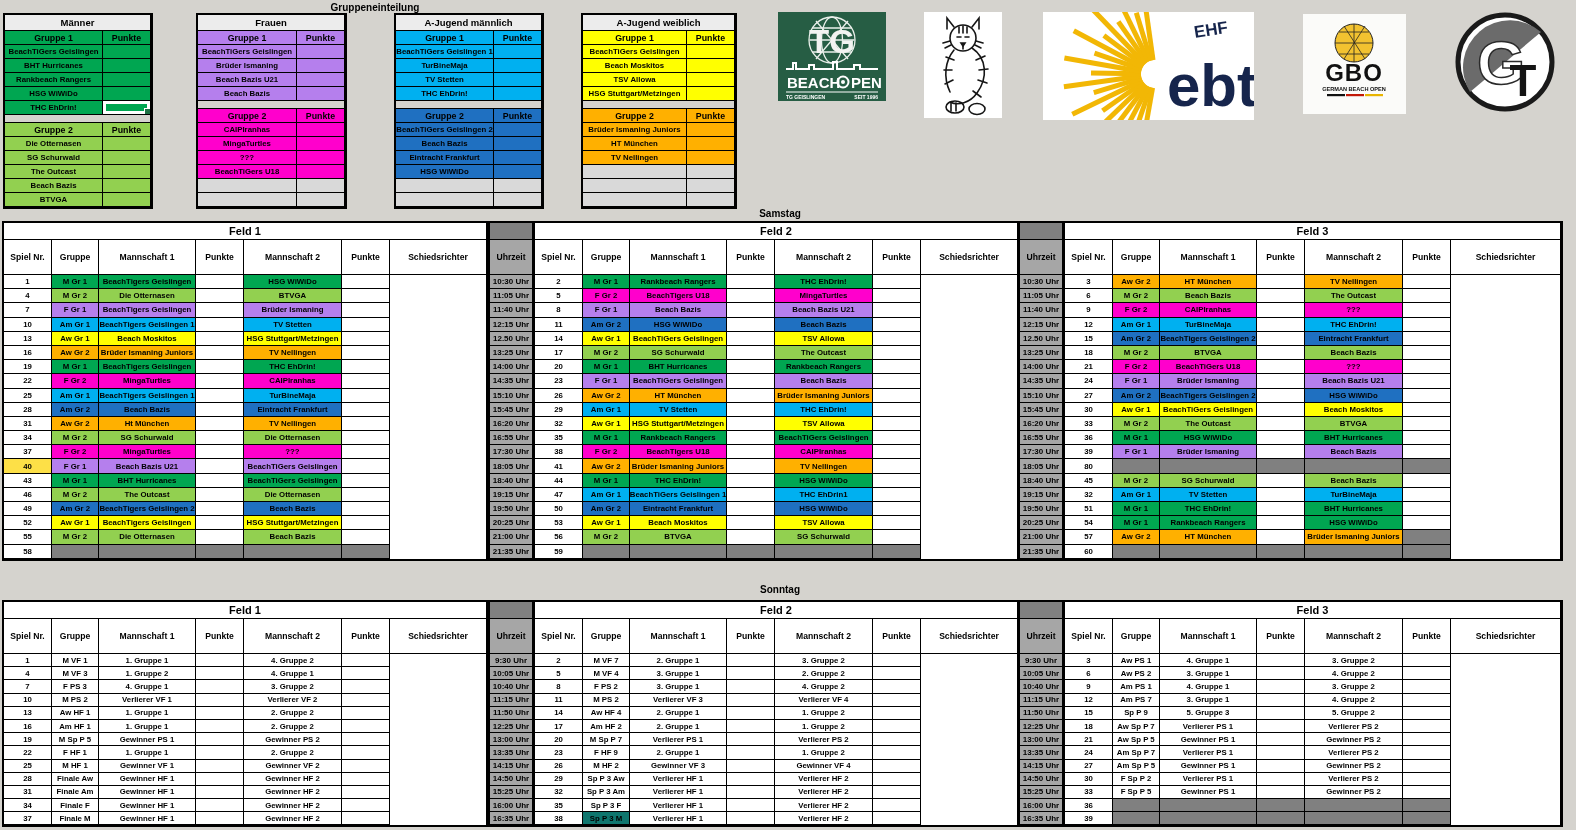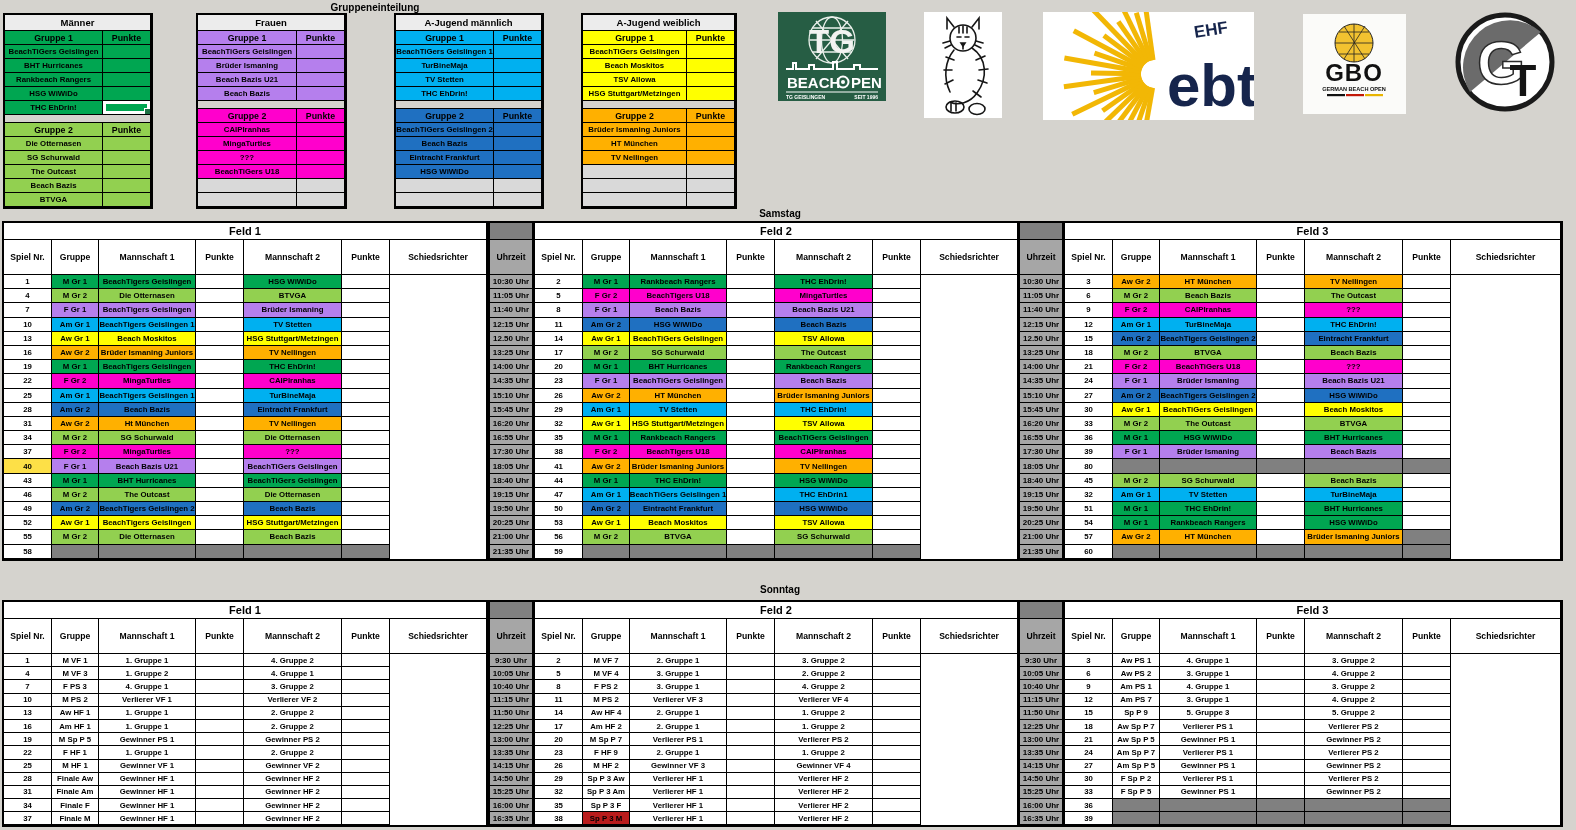--- a/index.html
+++ b/index.html
@@ -762,21 +762,21 @@
       <div class="cell" style="grid-area: 13 / 4; background: rgb(255, 255, 255);"></div>
       <div class="cell" style="grid-area: 13 / 5; background: rgb(255, 255, 255);">Verlierer HF 2</div>
       <div class="cell" style="grid-area: 13 / 6; background: rgb(255, 255, 255);"></div>
       <div class="cell" style="grid-area: 14 / 1; background: rgb(255, 255, 255);">35</div>
       <div class="cell" style="grid-area: 14 / 2; background: rgb(255, 255, 255);">Sp P 3 F</div>
       <div class="cell" style="grid-area: 14 / 3; background: rgb(255, 255, 255);">Verlierer HF 1</div>
       <div class="cell" style="grid-area: 14 / 4; background: rgb(255, 255, 255);"></div>
       <div class="cell" style="grid-area: 14 / 5; background: rgb(255, 255, 255);">Verlierer HF 2</div>
       <div class="cell" style="grid-area: 14 / 6; background: rgb(255, 255, 255);"></div>
       <div class="cell" style="grid-area: 15 / 1; background: rgb(255, 255, 255);">38</div>
-      <div class="cell" style="grid-area: 15 / 2; background: #b91c1c;">Sp P 3 M</div>
+      <div class="cell" style="grid-area: 15 / 2; background: #0f766e;">Sp P 3 M</div>
       <div class="cell" style="grid-area: 15 / 3; background: rgb(255, 255, 255);">Verlierer HF 1</div>
       <div class="cell" style="grid-area: 15 / 4; background: rgb(255, 255, 255);"></div>
       <div class="cell" style="grid-area: 15 / 5; background: rgb(255, 255, 255);">Verlierer HF 2</div>
       <div class="cell" style="grid-area: 15 / 6; background: rgb(255, 255, 255);"></div>
     </div>
     <div class="sched" style="left: 1063px; top: 600px; grid-template-columns: 48px 47px 97px 48px 98px 48px 110px; grid-template-rows: 17px 35px repeat(13, 13.2px);">
       <div class="cell ftitle">Feld 3</div>
       <div class="cell hdr" style="grid-area: 2 / 1;">Spiel Nr.</div>
       <div class="cell hdr" style="grid-area: 2 / 2;">Gruppe</div>
       <div class="cell hdr" style="grid-area: 2 / 3;">Mannschaft 1</div>

